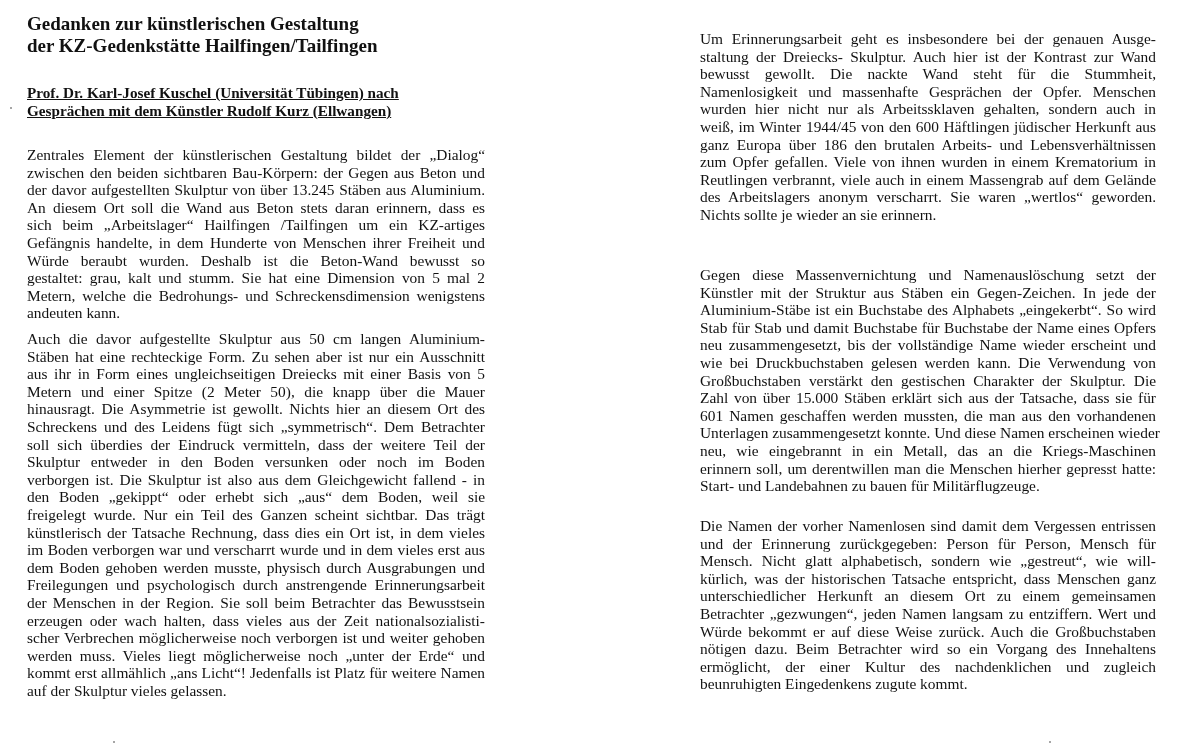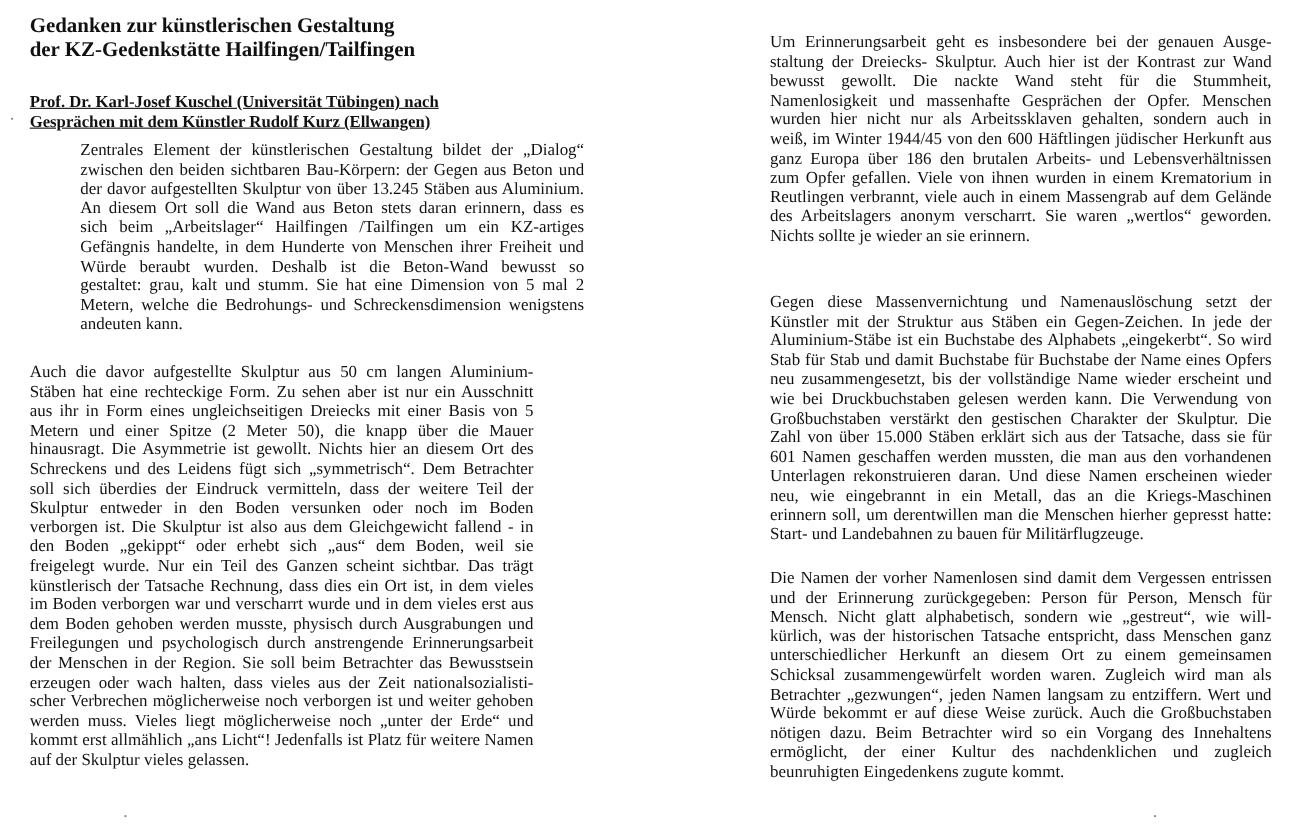--- a/index.html
+++ b/index.html
@@ -67,21 +67,21 @@
     .para .ln {
       display: block;
       text-align: justify;
       text-align-last: justify;
       white-space: nowrap;
       overflow: visible;
     }
     .para .ln.last {
       text-align-last: left;
     }
-    .p1 { top: 128px; margin-left: 46px; }
+    .p1 { top: 146px; }
     .p2 { top: 330px; }
     .p3 { top: 30px; }
     .p4 { top: 266px; }
     .p5 { top: 517px; }
     .speck {
       position: absolute;
       width: 2px;
       height: 2px;
       background: #888888;
       border-radius: 1px;
@@ -153,32 +153,31 @@
   <p class="para p4">
       <span class="ln">Gegen diese Massenvernichtung und Namenauslöschung setzt der</span>
       <span class="ln">Künstler mit der Struktur aus Stäben ein Gegen-Zeichen. In jede der</span>
       <span class="ln">Aluminium-Stäbe ist ein Buchstabe des Alphabets „eingekerbt“. So wird</span>
       <span class="ln">Stab für Stab und damit Buchstabe für Buchstabe der Name eines Opfers</span>
       <span class="ln">neu zusammengesetzt, bis der vollständige Name wieder erscheint und</span>
       <span class="ln">wie bei Druckbuchstaben gelesen werden kann. Die Verwendung von</span>
       <span class="ln">Großbuchstaben verstärkt den gestischen Charakter der Skulptur. Die</span>
       <span class="ln">Zahl von über 15.000 Stäben erklärt sich aus der Tatsache, dass sie für</span>
       <span class="ln">601 Namen geschaffen werden mussten, die man aus den vorhandenen</span>
-      <span class="ln">Unterlagen rekonstruieren daran. Und diese Namen erscheinen wieder</span>
+      <span class="ln">Unterlagen zusammengesetzt konnte. Und diese Namen erscheinen wieder</span>
       <span class="ln">neu, wie eingebrannt in ein Metall, das an die Kriegs-Maschinen</span>
       <span class="ln">erinnern soll, um derentwillen man die Menschen hierher gepresst hatte:</span>
       <span class="ln last">Start- und Landebahnen zu bauen für Militärflugzeuge.</span>
     </p>
   <p class="para p5">
       <span class="ln">Die Namen der vorher Namenlosen sind damit dem Vergessen entrissen</span>
       <span class="ln">und der Erinnerung zurückgegeben: Person für Person, Mensch für</span>
       <span class="ln">Mensch. Nicht glatt alphabetisch, sondern wie „gestreut“, wie will-</span>
       <span class="ln">kürlich, was der historischen Tatsache entspricht, dass Menschen ganz</span>
       <span class="ln">unterschiedlicher Herkunft an diesem Ort zu einem gemeinsamen</span>
-      <span class="ln">Schicksal zusammengewürfelt worden waren. Zugleich wird man als</span>
       <span class="ln">Betrachter „gezwungen“, jeden Namen langsam zu entziffern. Wert und</span>
       <span class="ln">Würde bekommt er auf diese Weise zurück. Auch die Großbuchstaben</span>
       <span class="ln">nötigen dazu. Beim Betrachter wird so ein Vorgang des Innehaltens</span>
       <span class="ln">ermöglicht, der einer Kultur des nachdenklichen und zugleich</span>
       <span class="ln last">beunruhigten Eingedenkens zugute kommt.</span>
     </p>
 </div>
 
 <div class="speck" style="left:10px; top:107px;"></div>
 <div class="speck" style="left:113px; top:741px;"></div>

